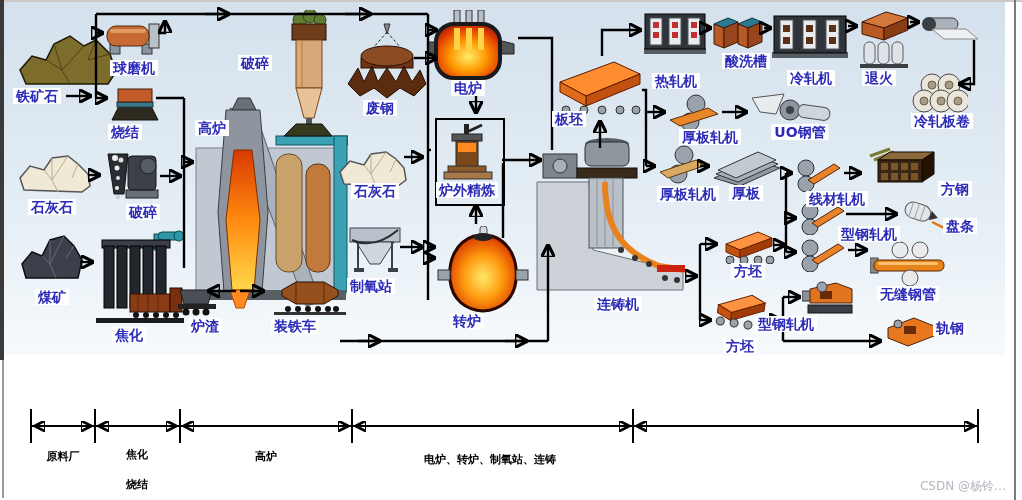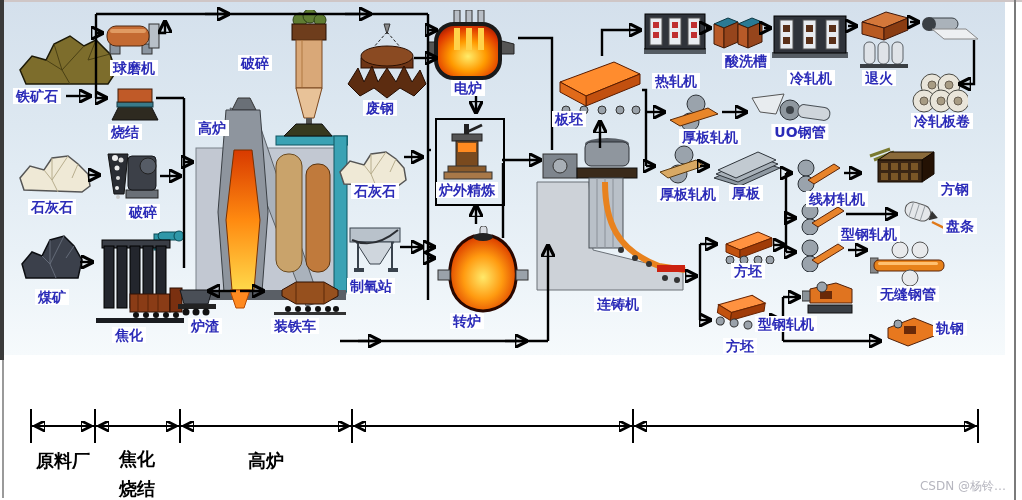--- a/index.html
+++ b/index.html
@@ -11,21 +11,21 @@
   .border-left-dark{position:absolute;left:0;top:0;width:4px;height:360px;background:#3a3a3a;}
   .border-left-grey{position:absolute;left:2px;top:360px;width:2px;height:138px;background:#9a9a9a;}
   .border-right{position:absolute;left:1014px;top:0;width:2px;height:500px;background:#7a7a7a;}
   .ic{position:absolute;z-index:2;}
   .arrows{position:absolute;left:0;top:0;z-index:3;}
   .arrows path{fill:none;stroke:#000;stroke-width:2.4;}
   .arrows path.thin{stroke-width:2;}
   .lbl{position:absolute;z-index:4;transform:translateX(-50%);background:#fff;color:#2b2bb8;
        font-weight:bold;font-size:14px;line-height:1.15;padding:0 3px;white-space:nowrap;}
   .axlbl{position:absolute;z-index:4;transform:translateX(-50%);color:#000;
-       font-weight:bold;font-size:18px;white-space:nowrap;}
+       font-weight:bold;font-size:11px;white-space:nowrap;}
   .refine-box{position:absolute;left:435px;top:118px;width:66px;height:84px;border:2px solid #000;z-index:1;}
   .watermark{position:absolute;right:16px;top:478px;color:#b6b6bf;font-size:12px;z-index:5;}
 </style>
 </head>
 <body>
 
 <div id="canvas">
   <div class="panel"></div>
   <div class="border-top"></div>
   <div class="border-left-dark"></div>
@@ -549,15 +549,16 @@
   <div class="lbl" style="left:908px;top:286px">无缝钢管</div>
   <div class="lbl" style="left:748px;top:263px">方坯</div>
   <div class="lbl" style="left:740px;top:338px">方坯</div>
   <div class="lbl" style="left:786px;top:316px">型钢轧机</div>
   <div class="lbl" style="left:950px;top:320px">轨钢</div>
 
   <div class="axlbl" style="left:63px;top:449px">原料厂</div>
   <div class="axlbl" style="left:137px;top:447px">焦化</div>
   <div class="axlbl" style="left:137px;top:477px">烧结</div>
   <div class="axlbl" style="left:266px;top:449px">高炉</div>
+  <div class="axlbl" style="left:490px;top:452px">电炉、转炉、制氧站、连铸</div>
 
   <div class="watermark">CSDN @杨铃…</div>
 </div>
 
 </body></html>

